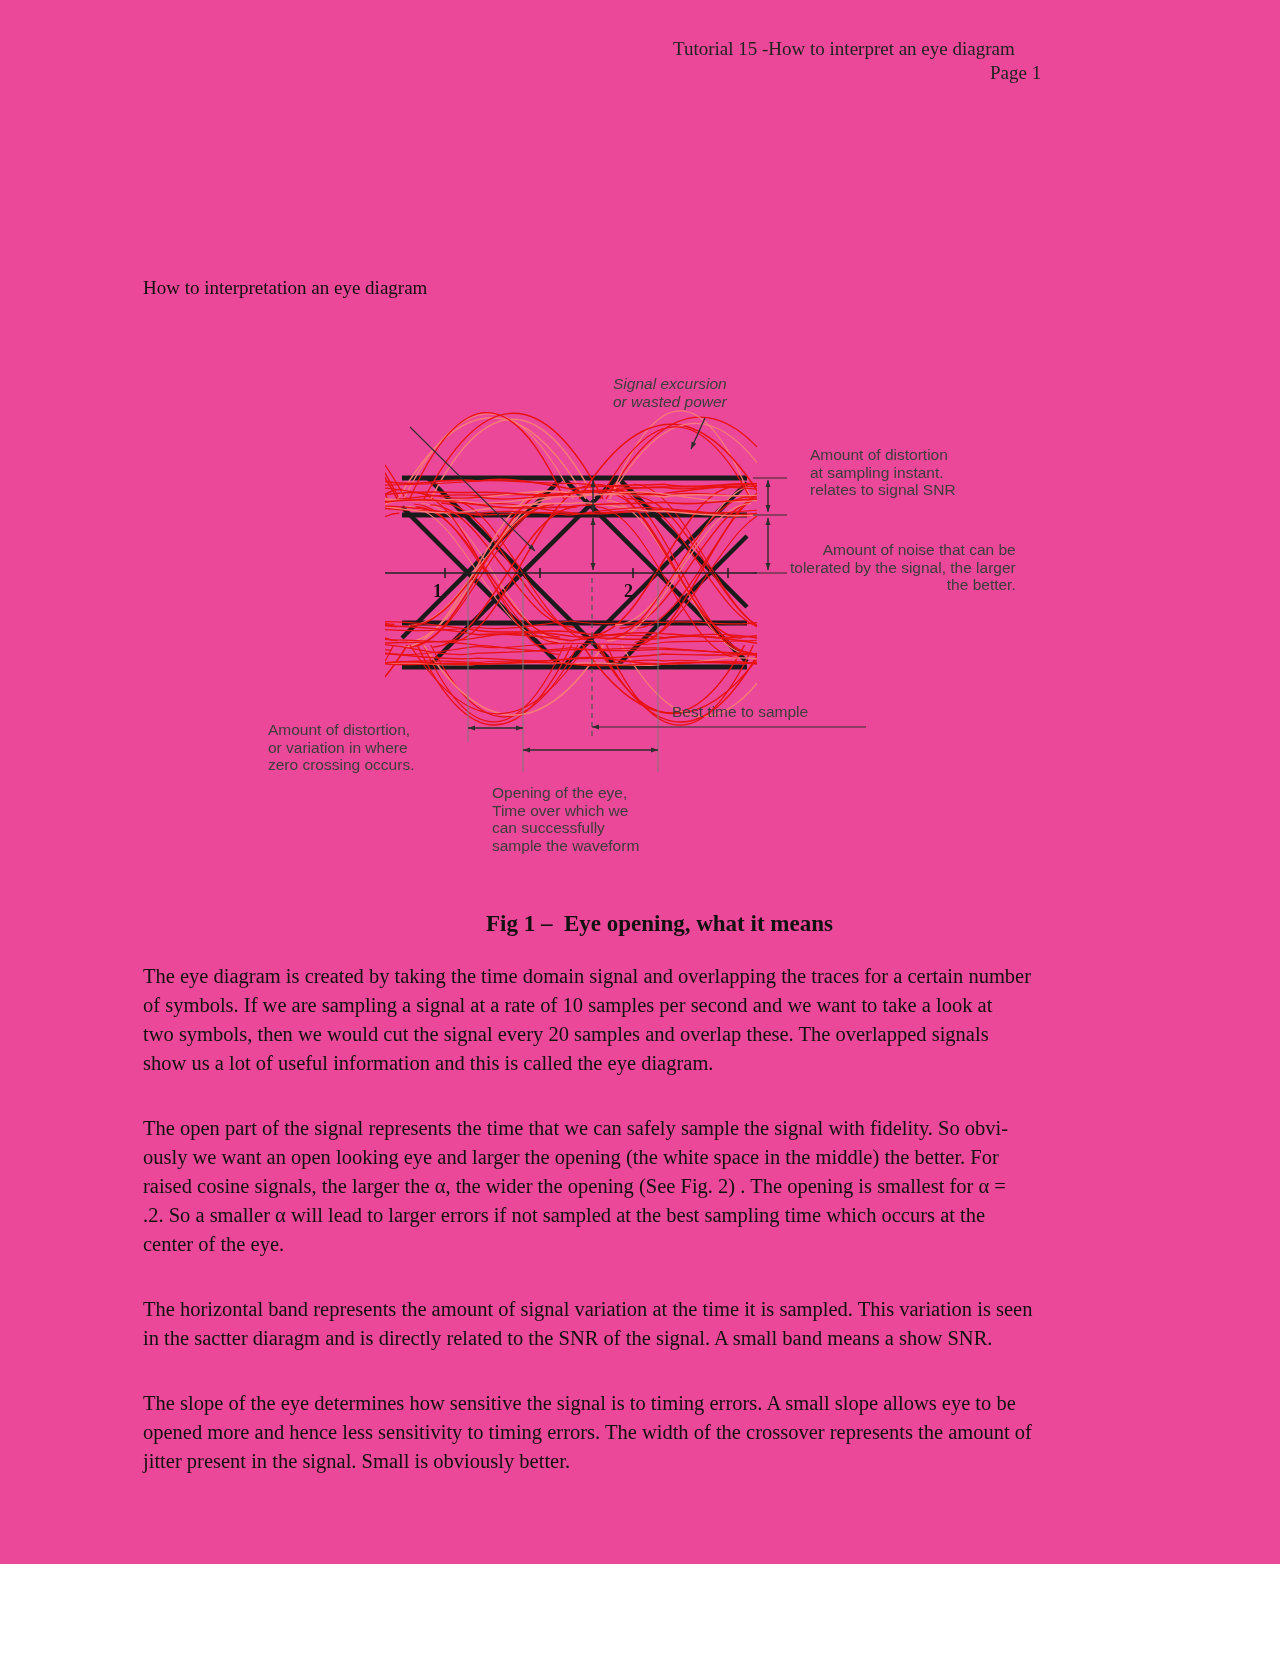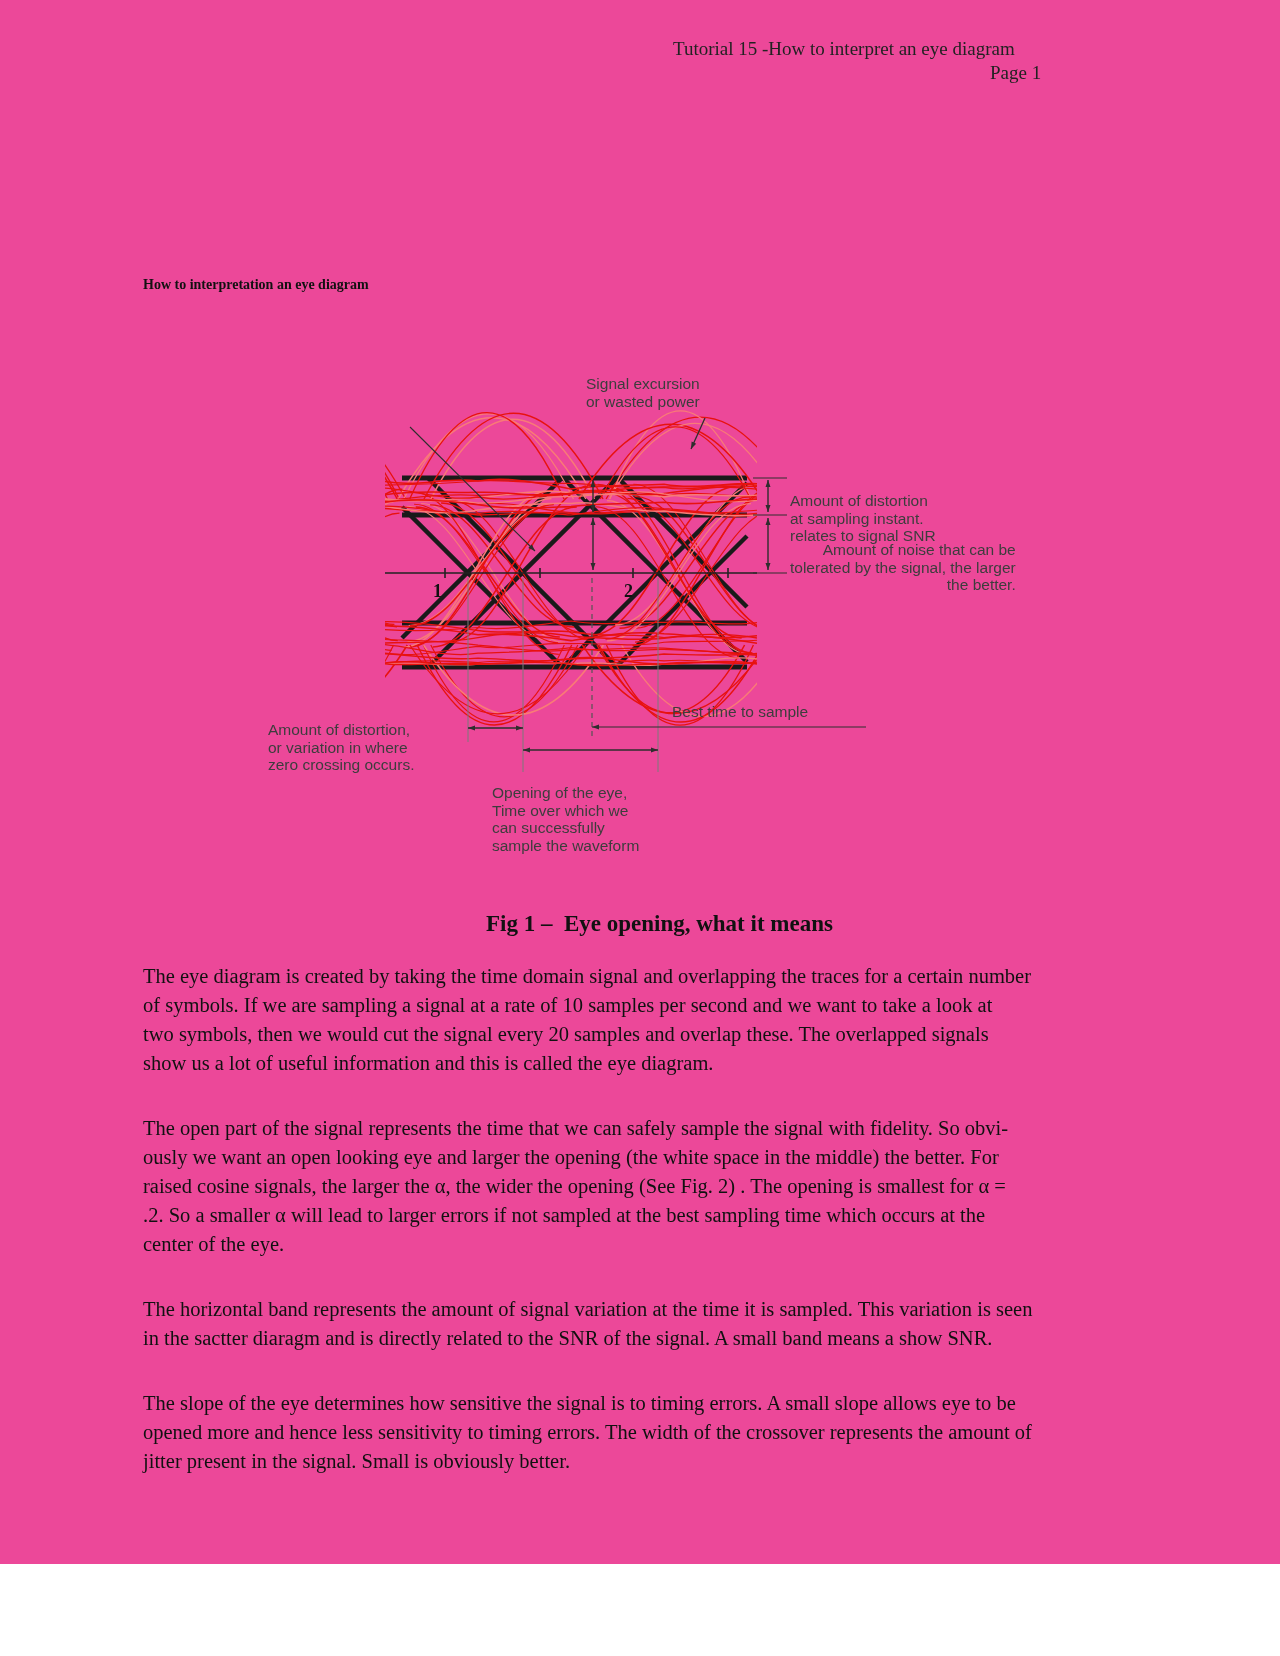--- a/index.html
+++ b/index.html
@@ -1,19 +1,19 @@
 <!DOCTYPE html>
 <html><head>
 <meta charset="utf-8">
 <style>
   html,body{margin:0;padding:0;background:#ffffff;}
   .page{position:relative;width:1280px;height:1564px;background:#ec4899;overflow:hidden;
         font-family:"Liberation Serif", serif;color:#111;}
   .hdr{position:absolute;font-size:19px;color:#222;}
-  .title{position:absolute;left:143px;top:277px;font-size:14px;font-weight:bold;margin:0;color:#111;}
+  .title{position:absolute;left:143px;top:277px;font-size:19px;font-weight:normal;margin:0;color:#111;}
   .figure{position:absolute;left:0;top:340px;width:1280px;height:620px;}
   #eye-svg{position:absolute;left:180px;top:8px;}
   .ann{position:absolute;font-family:"Liberation Sans", sans-serif;font-size:15.5px;
        line-height:17.5px;color:#3d3d3d;white-space:pre-line;}
   .xlabel{position:absolute;font-family:"Liberation Serif", serif;font-weight:bold;
           font-size:18px;color:#111;}
   .caption{position:absolute;left:486px;top:571px;font-size:23px;font-weight:bold;
            white-space:pre;color:#111;}
   .body{position:absolute;left:143px;top:962px;width:1000px;font-size:20.5px;line-height:29px;color:#111;}
   .para{margin:0 0 36px 0;}
@@ -209,23 +209,23 @@
         <polygon points="412,379 419.0,376.5 419.0,381.5" fill="#2e2e2e"></polygon>
         <line x1="343" y1="402" x2="478" y2="402" stroke="#2e2e2e" stroke-width="1.4"></line>
         <polygon points="478,402 471.0,404.5 471.0,399.5" fill="#2e2e2e"></polygon>
         <polygon points="343,402 350.0,399.5 350.0,404.5" fill="#2e2e2e"></polygon>
         <line x1="230" y1="79" x2="355" y2="203" stroke="#2e2e2e" stroke-width="1.1"></line>
         <polygon points="355,203 348.3,199.9 351.8,196.3" fill="#2e2e2e"></polygon>
         <line x1="525" y1="70" x2="511" y2="101" stroke="#2e2e2e" stroke-width="1.3"></line>
         <polygon points="511,101 511.6,93.6 516.2,95.7" fill="#2e2e2e"></polygon>
       </svg>
 
-    <div class="ann" style="left:586px;top:35px;">Signal excursion
+    <div class="ann" style="left:613px;top:35px;font-style:italic;">Signal excursion
 or wasted power</div>
-    <div class="ann" style="left:790px;top:106px;margin-top:46px;">Amount of distortion
+    <div class="ann" style="left:810px;top:106px;">Amount of distortion
 at sampling instant.
 relates to signal SNR</div>
     <div class="ann" style="left:790px;top:201px;text-align:right;">Amount of noise that can be
 tolerated by the signal, the larger
 the better.</div>
     <div class="ann" style="left:268px;top:358px;margin-top:23px;">Amount of distortion,
 or variation in where
 zero crossing occurs.</div>
     <div class="ann" style="left:672px;top:363px;">Best time to sample</div>
     <div class="ann" style="left:492px;top:444px;">Opening of the eye,

